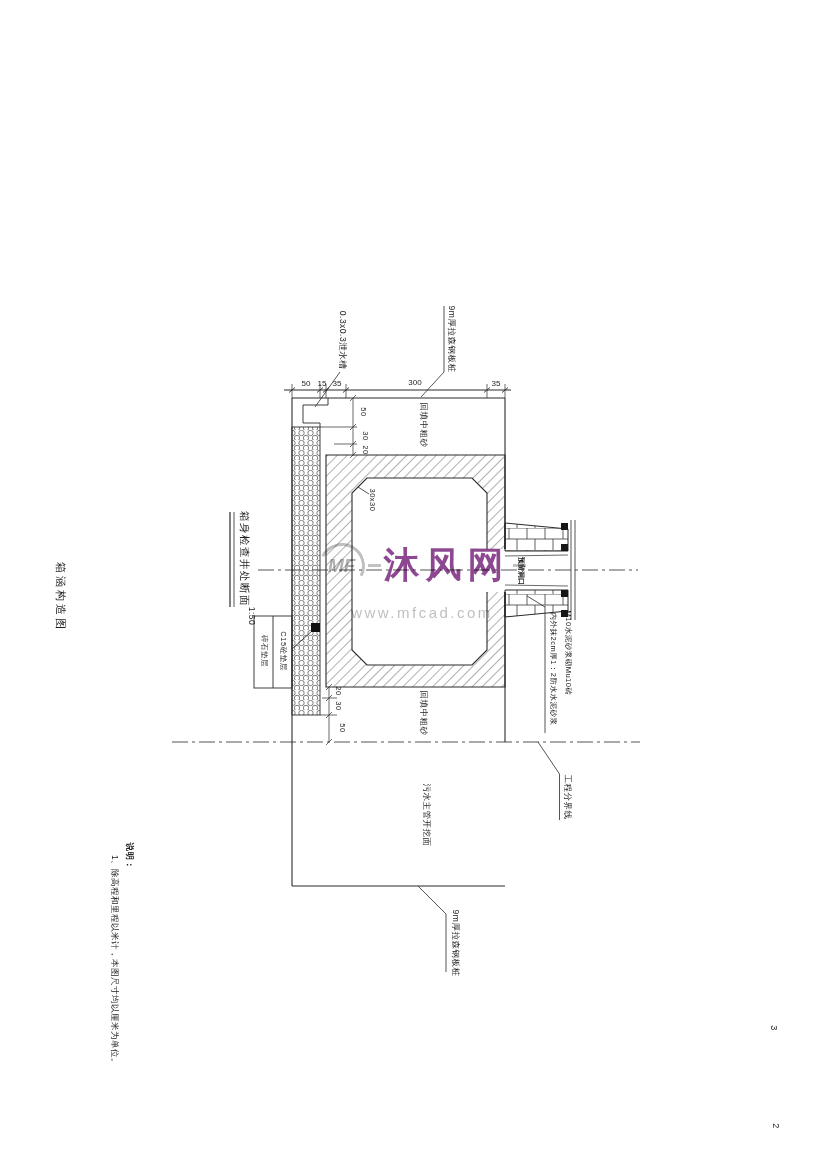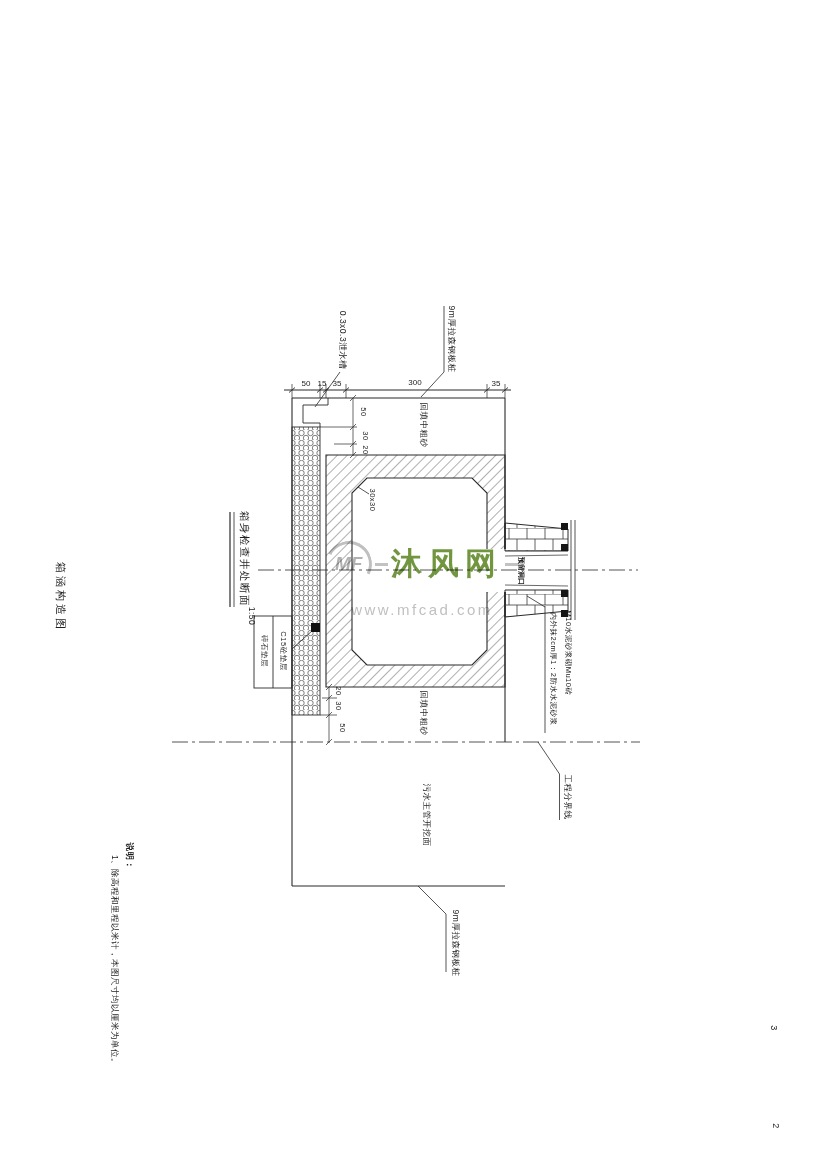--- a/index.html
+++ b/index.html
@@ -38,21 +38,21 @@
   .wm-row{display:flex;align-items:center;justify-content:center;gap:3px;}
   .wm-logo{
     width:40px;height:40px;border-radius:50%;
     border:3px solid #b0b0b0;border-left-color:transparent;border-bottom-color:transparent;
     display:flex;align-items:center;justify-content:center;
     font-style:italic;font-weight:bold;font-size:19px;color:#9d9d9d;
     transform:rotate(-18deg);flex:0 0 auto;
   }
   .wm-logo span{transform:rotate(18deg);}
   .wm-dash{width:13px;height:3px;background:#b3b3b3;flex:0 0 auto;}
-  .wm-name{font-size:31px;font-weight:bold;letter-spacing:6px;color:#4d7c0f;white-space:nowrap;}
+  .wm-name{font-size:36px;font-weight:bold;letter-spacing:6px;color:#701a75;white-space:nowrap;}
   .wm-url{font-size:15px;letter-spacing:2.5px;color:#b0b0b0;margin-top:14px;}
 </style>
 </head>
 <body>
 
 <div id="stage">
 
   <svg width="820" height="1160" viewBox="0 0 820 1160">
     <defs>
       <pattern id="hatch45" width="7" height="7" patternUnits="userSpaceOnUse" patternTransform="rotate(-45)">

